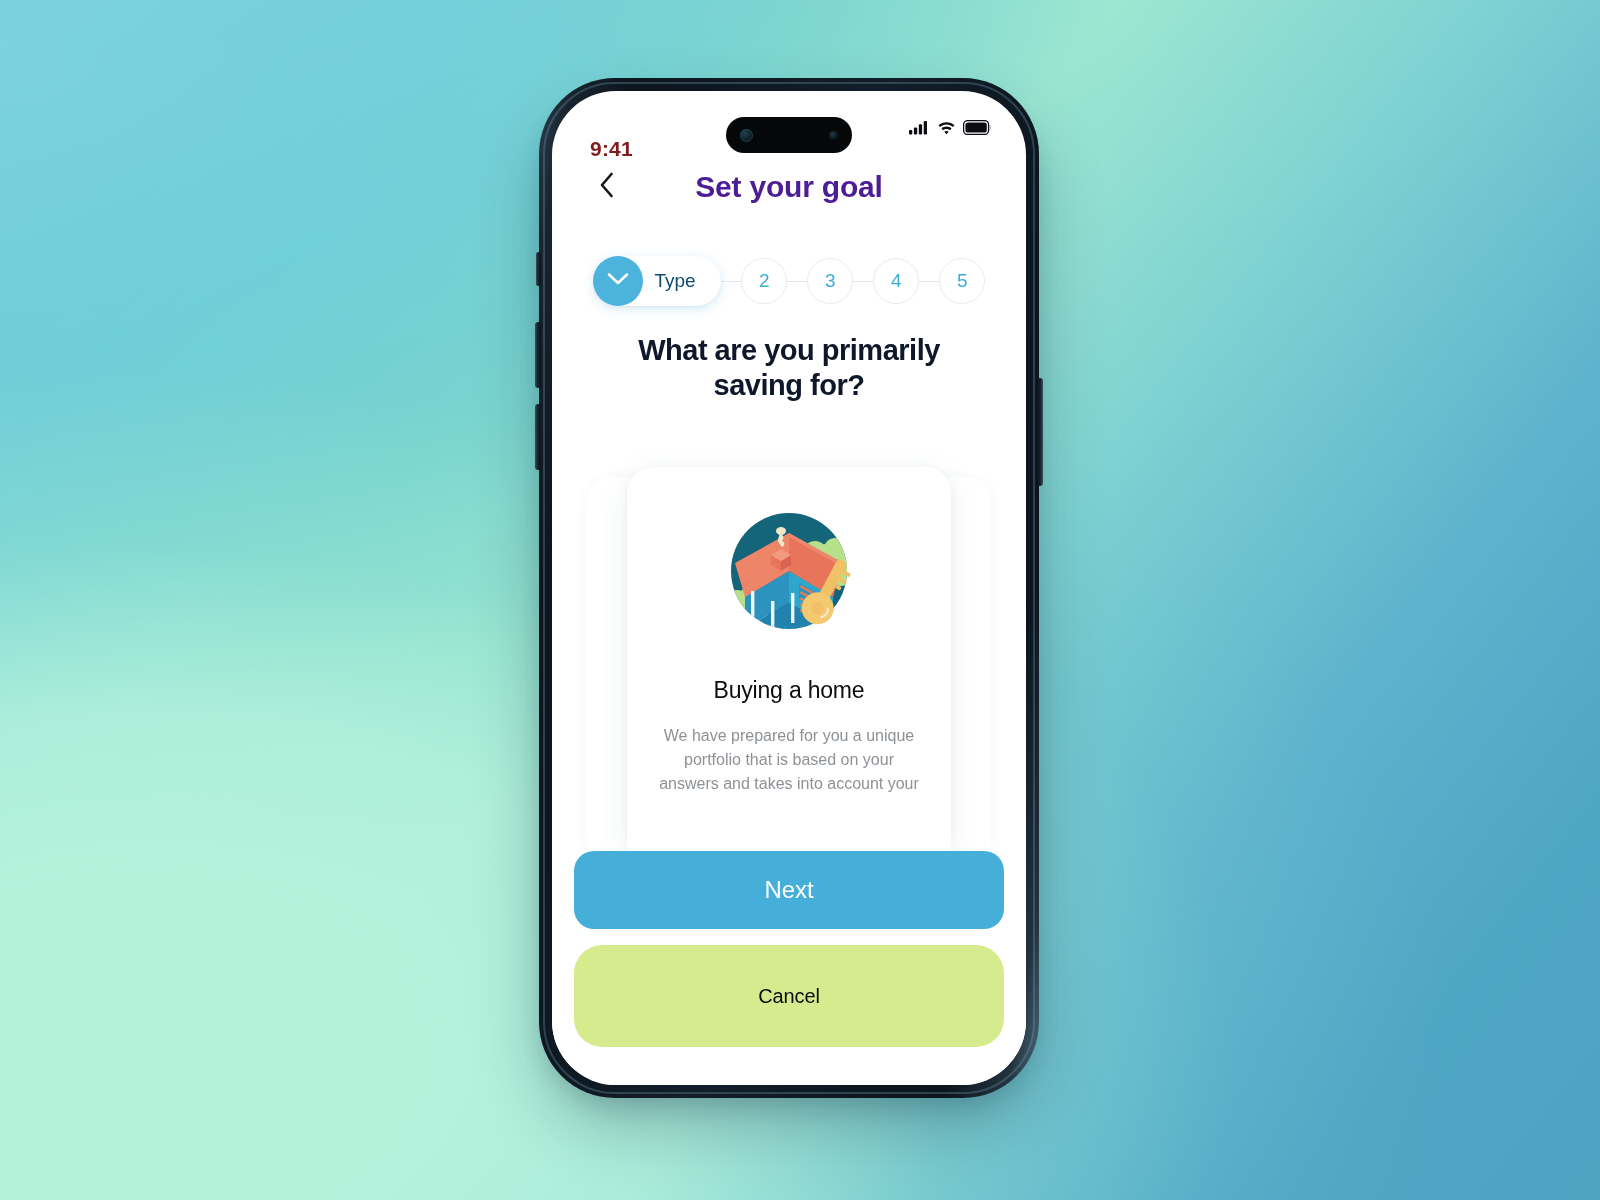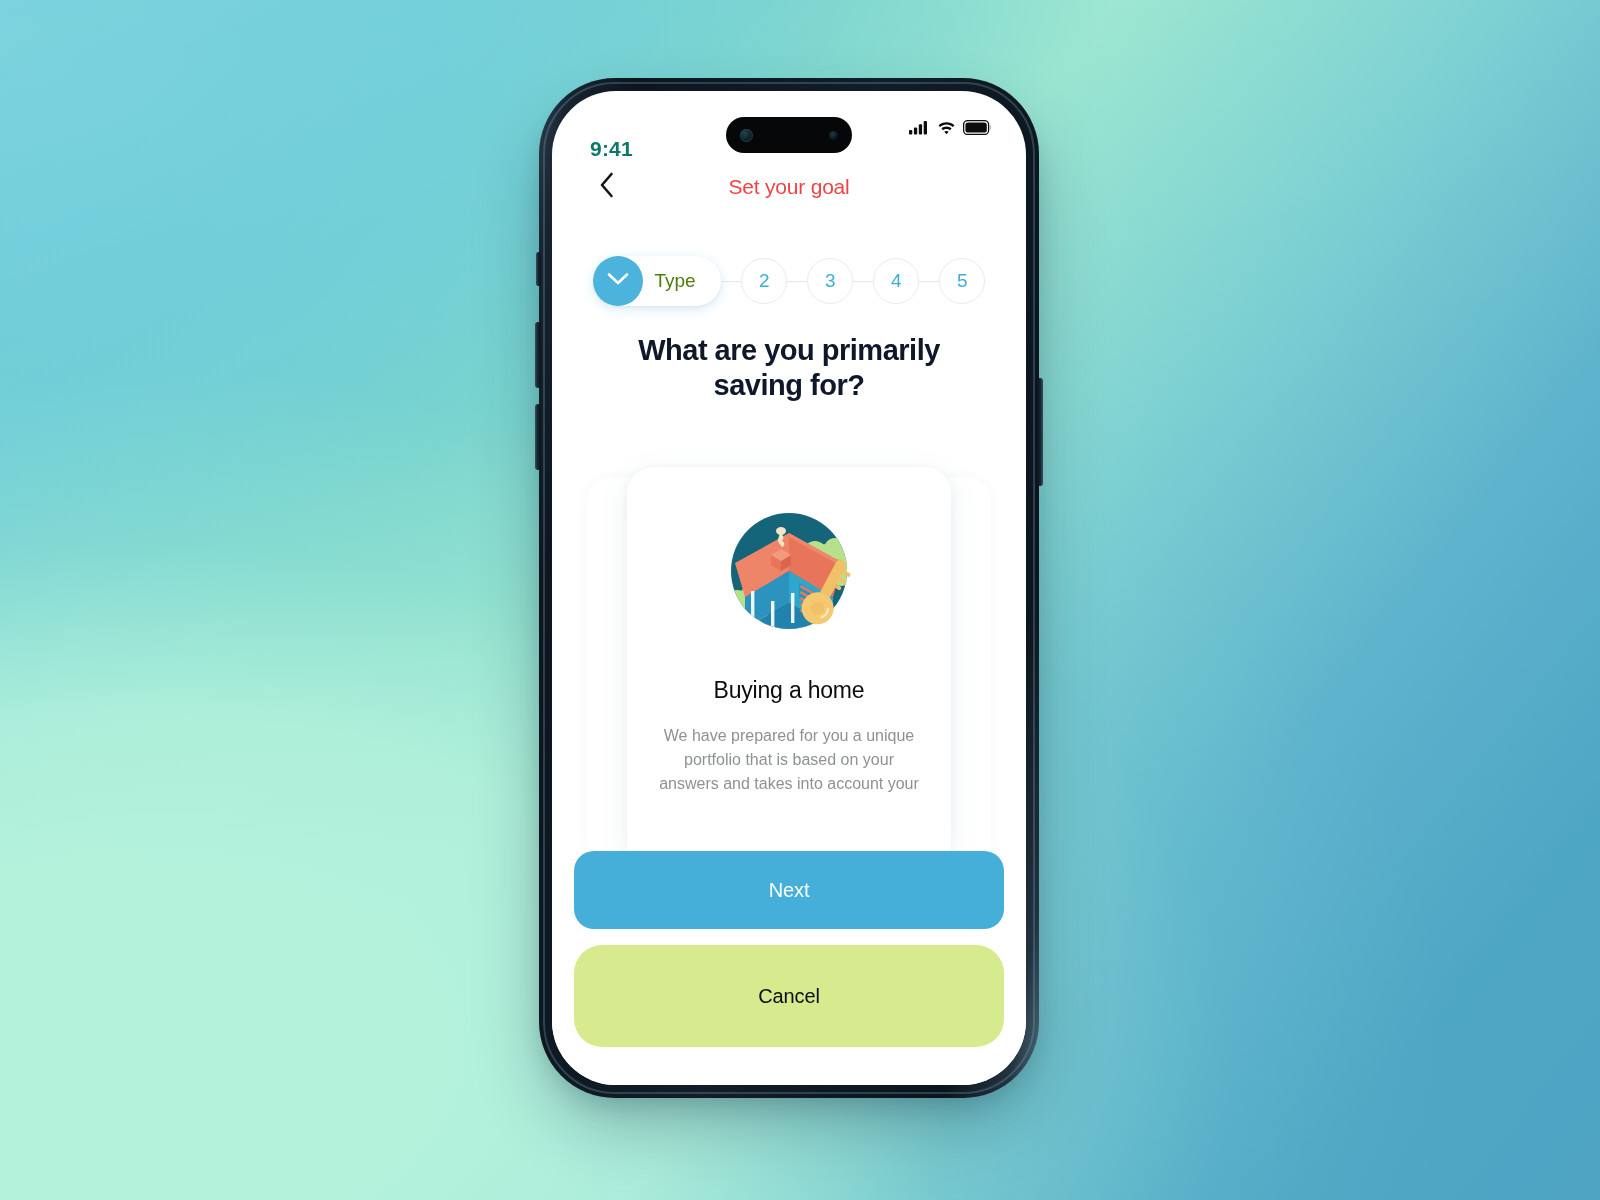--- a/index.html
+++ b/index.html
@@ -120,21 +120,21 @@
     height: 62px;
     display: flex;
     align-items: center;
     justify-content: space-between;
     padding: 14px 34px 0 38px;
     z-index: 20;
   }
   #status-time {
     font-size: 21px;
     font-weight: 700;
-    color: #0f766e;
+    color: #7f1d1d;
     letter-spacing: 0.2px;
     margin-top: 40px;
   }
   #status-icons {
     display: flex;
     align-items: center;
     gap: 7px;
   }
 
   
@@ -149,23 +149,23 @@
   #back-button {
     position: absolute;
     left: 34px;
     width: 40px; height: 40px;
     display: flex; align-items: center; justify-content: center;
     cursor: pointer;
   }
   #nav-title {
     width: 100%;
     text-align: center;
-    font-size: 21px;
-    font-weight: 400;
-    color: #ef4444;
+    font-size: 30px;
+    font-weight: 700;
+    color: #4c1d95;
     letter-spacing: -0.2px;
   }
 
   
   #stepper {
     position: absolute;
     top: 165px;
     left: 0; right: 0;
     display: flex;
     align-items: center;
@@ -187,21 +187,21 @@
     width: 50px; height: 50px;
     border-radius: 50%;
     background: #4cb3dd;
     display: flex; align-items: center; justify-content: center;
     flex: 0 0 auto;
   }
   #step-active-label {
     margin-left: 12px;
     font-size: 19px;
     font-weight: 500;
-    color: #4d7c0f;
+    color: #0c4a6e;
     letter-spacing: -0.1px;
   }
   .step-connector {
     width: 20px;
     height: 1px;
     background: #e2e6ea;
     flex: 0 0 auto;
   }
   .step-circle {
     width: 46px; height: 46px;
@@ -318,21 +318,21 @@
     gap: 16px;
     z-index: 12;
   }
   #next-button {
     height: 78px;
     border: none;
     border-radius: 20px;
     background: #45afd9;
     color: #ffffff;
     font-family: "Liberation Sans", sans-serif;
-    font-size: 20px;
+    font-size: 24px;
     font-weight: 400;
     letter-spacing: -0.1px;
     cursor: pointer;
   }
   #cancel-button {
     height: 102px;
     border: none;
     border-radius: 28px;
     background: #d6eb8d;
     color: #0c0d10;

